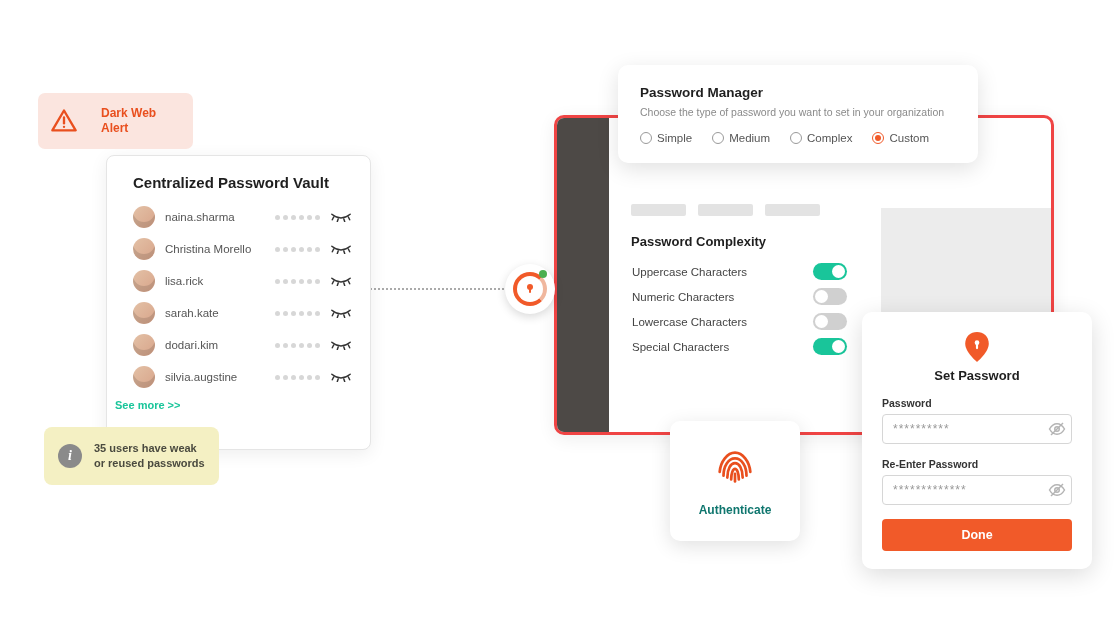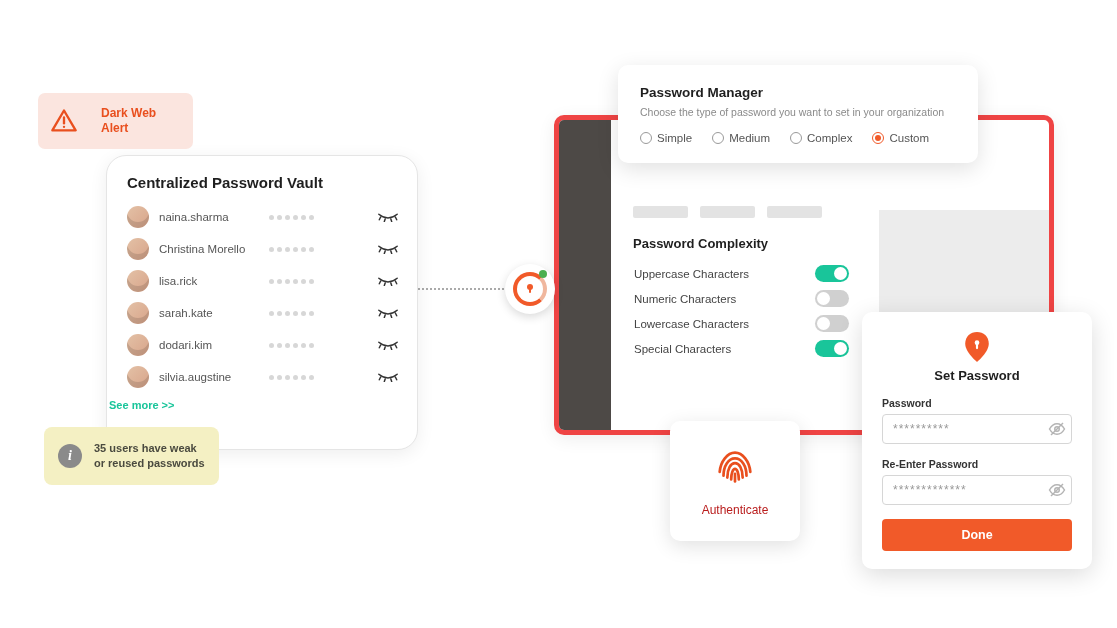--- a/index.html
+++ b/index.html
@@ -36,26 +36,26 @@
     padding:10px 12px;
     z-index:4;
   }
   .alert-badge svg{width:28px;height:28px;flex:none}
   .alert-badge-text{font-size:12px;font-weight:700;line-height:1.25;color:var(--orange-dark)}
 
   
   .vault-card{
     position:absolute;
     left:106px; top:155px;
-    width:312px; height:295px;
+    width:265px; height:295px;
     background:#fff;
     border:1px solid #e5e5e5;
-    border-radius:20px;
+    border-radius:8px;
     box-shadow:0 4px 18px rgba(0,0,0,.07);
-    padding:18px 0 8px 2px;
+    padding:18px 0 8px 8px;
     z-index:3;
   }
   .vault-title{font-size:15px;font-weight:700;margin:0 18px 10px 18px}
   .vault-row{
     display:flex;align-items:center;gap:10px;
     padding:5px 18px;font-size:11.5px;color:var(--muted);
   }
   .avatar{
     width:22px;height:22px;border-radius:50%;
     background:linear-gradient(135deg,#e3c1a6,#d8a48a);
@@ -117,21 +117,21 @@
     border-top:2px dotted #aaa;
     z-index:2;
   }
 
   
   .app-frame{
     position:absolute;
     left:554px; top:115px;
     width:500px;height:320px;
     background:#fff;
-    border:5px solid #ef4444;
+    border:3px solid #ef4444;
     border-radius:10px;
     box-shadow:0 4px 18px rgba(0,0,0,.07);
     overflow:hidden;
     z-index:2;
   }
   .app-sidebar{
     position:absolute;left:0;top:0;bottom:0;width:52px;
     background:#4d4946;
   }
   .app-body{position:absolute;left:52px;top:0;right:0;bottom:0;padding:18px 22px}
@@ -181,21 +181,21 @@
   .auth-card{
     position:absolute;
     left:670px; top:421px;
     width:130px;height:120px;
     background:#fff;border-radius:10px;
     box-shadow:0 5px 20px rgba(0,0,0,.12);
     display:flex;flex-direction:column;align-items:center;justify-content:center;
     gap:12px;z-index:5;
   }
   .auth-card svg{width:46px;height:46px}
-  .auth-label{font-size:12px;font-weight:400;color:#b91c1c}
+  .auth-label{font-size:12px;font-weight:700;color:#0f766e}
 
   
   .setpw-card{
     position:absolute;
     left:862px; top:312px;
     width:230px;
     background:#fff;border-radius:10px;
     box-shadow:0 6px 24px rgba(0,0,0,.14);
     padding:20px 20px 18px 20px;
     z-index:7;

